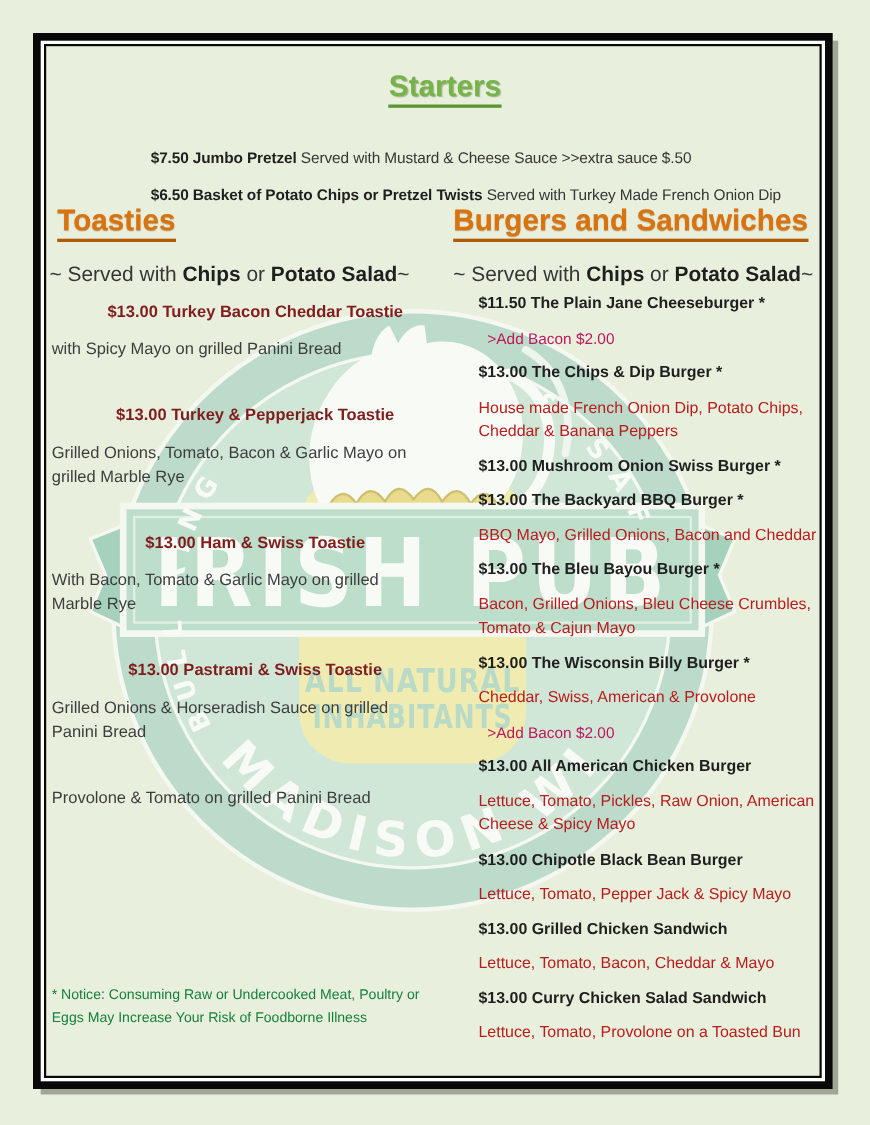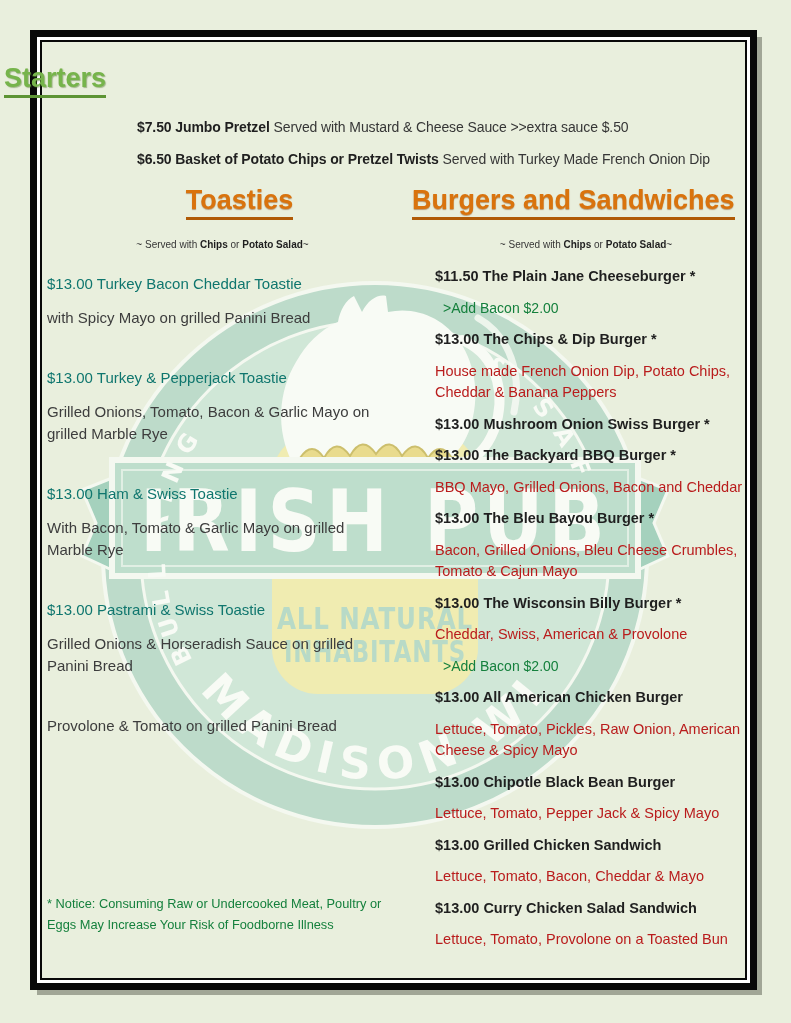--- a/index.html
+++ b/index.html
@@ -22,70 +22,70 @@
     position:absolute;inset:3px;
     border:2px solid #080808;
     background:#e9efdd;
   }
   .watermark{
     position:absolute;left:0;top:0;width:791px;height:1023px;
     z-index:1;pointer-events:none;
   }
   .layer{position:absolute;z-index:2;}
 
-  .starters-title-wrap{left:4px;right:0;top:64px;}
+  .starters-title-wrap{left:18px;right:0;top:64px;text-align:center;}
   .h-green{
     display:inline-block;
     font-size:27px;font-weight:bold;
     color:#76b44b;
     text-shadow:1px 1px 1px rgba(70,110,35,0.45);
     border-bottom:3px solid #5d9434;
     padding-bottom:1px;
     line-height:1.1;
   }
   .h-orange{
     display:inline-block;
     font-size:27px;font-weight:bold;
     color:#d9730d;
     text-shadow:0 1px 1px rgba(140,65,0,0.5);
     border-bottom:3px solid #b05a06;
     padding-bottom:1px;
     line-height:1.1;
   }
   .starter-lines{left:137px;top:118px;white-space:nowrap;}
   .starter-lines p{
-    margin:0 0 14px 0;
+    margin:16px 0 14px 0;
     font-size:14px;letter-spacing:-0.1px;
     line-height:18px;color:#363636;
   }
   .starter-lines b{color:#1f1f1f;}
 
-  .toasties-head{left:62px;width:355px;top:186px;text-align:center;}
+  .toasties-head{left:52px;width:355px;top:186px;text-align:left;}
   .burgers-head{left:412px;width:348px;top:186px;text-align:left;}
 
-  .served-note{top:239px;text-align:center;font-size:10px;color:#363636;}
+  .served-note{top:239px;text-align:left;font-size:19px;color:#363636;}
   .served-note.left{left:45px;width:355px;}
   .served-note.right{left:412px;width:348px;}
   .served-note b{color:#1f1f1f;}
 
   .toasties-list{left:47px;top:273px;width:370px;}
   .t-name{
-    margin:0 0 12px 0;font-size:15px;font-weight:normal;color:#0f766e;
-    line-height:22px;white-space:nowrap;
+    margin:0 0 12px 0;font-size:15px;font-weight:bold;color:#7f1d1d;
+    line-height:22px;white-space:nowrap;text-align:center;
   }
   .t-desc{
     margin:12px 0 38px 0;font-size:15px;color:#3d3d3d;
     line-height:22px;white-space:pre-line;
   }
 
   .burgers-list{left:419px;top:266px;width:340px;}
   .burgers-list p{margin:0 0 10px 16px;line-height:21.5px;}
   .b-name{font-size:14.5px;font-weight:bold;color:#1f1f1f;white-space:nowrap;}
   .b-desc{font-size:14.5px;color:#b91c1c;white-space:pre-line;}
-  .b-note{font-size:14px;color:#15803d;padding-left:8px;white-space:nowrap;}
+  .b-note{font-size:14px;color:#be185d;padding-left:8px;white-space:nowrap;}
 
   .notice{
     left:47px;top:893px;width:365px;
     font-size:12.8px;color:#15803d;line-height:21px;
     white-space:pre-line;
   }
 </style>
 </head>
 <body>
 

